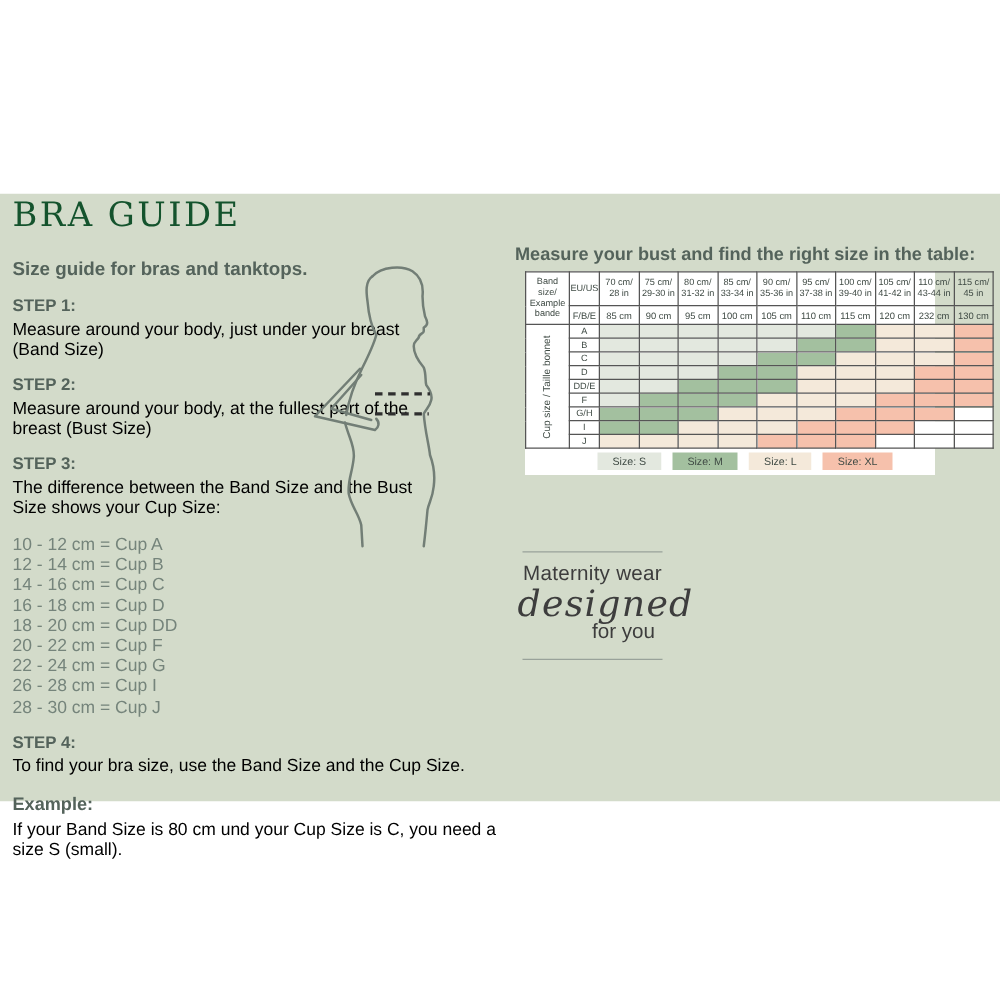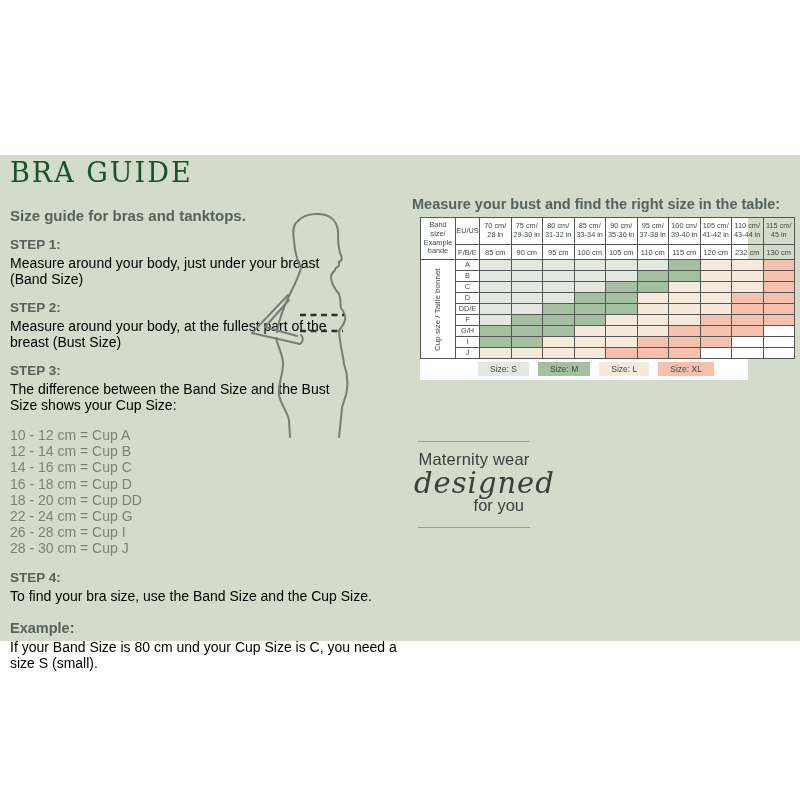--- a/index.html
+++ b/index.html
@@ -88,20 +88,21 @@
     <div class="step-h">STEP 3:</div>
     <p class="step-p">The difference between the Band Size and the Bust Size shows your Cup Size:</p>
   </div>
 
   <div class="cup-list">
       <div>10 - 12 cm = Cup A</div>
       <div>12 - 14 cm = Cup B</div>
       <div>14 - 16 cm = Cup C</div>
       <div>16 - 18 cm = Cup D</div>
       <div>18 - 20 cm = Cup DD</div>
+      <div>20 - 22 cm = Cup F</div>
       <div>22 - 24 cm = Cup G</div>
       <div>26 - 28 cm = Cup I</div>
       <div>28 - 30 cm = Cup J</div>
     </div>
 
   <div class="step">
     <div class="step-h">STEP 4:</div>
     <p class="step-p" style="width:392px">To find your bra size, use the Band Size and the Cup Size.</p>
   </div>
 

